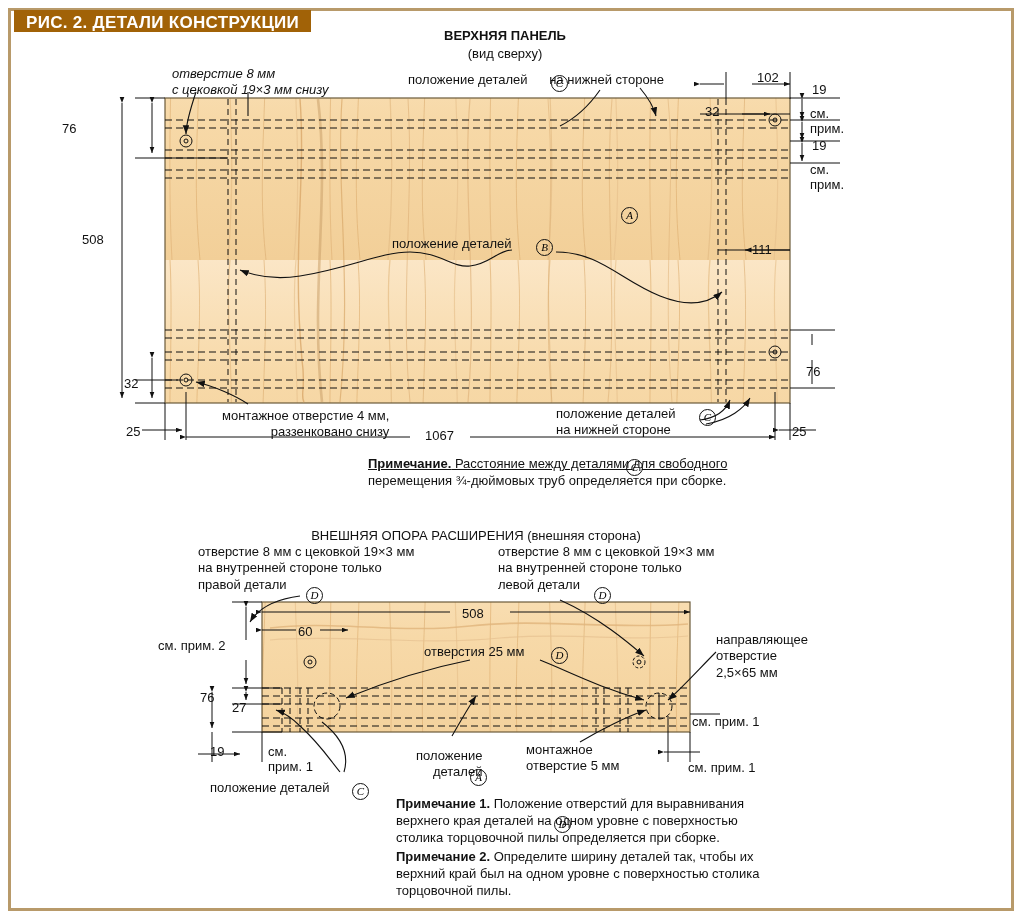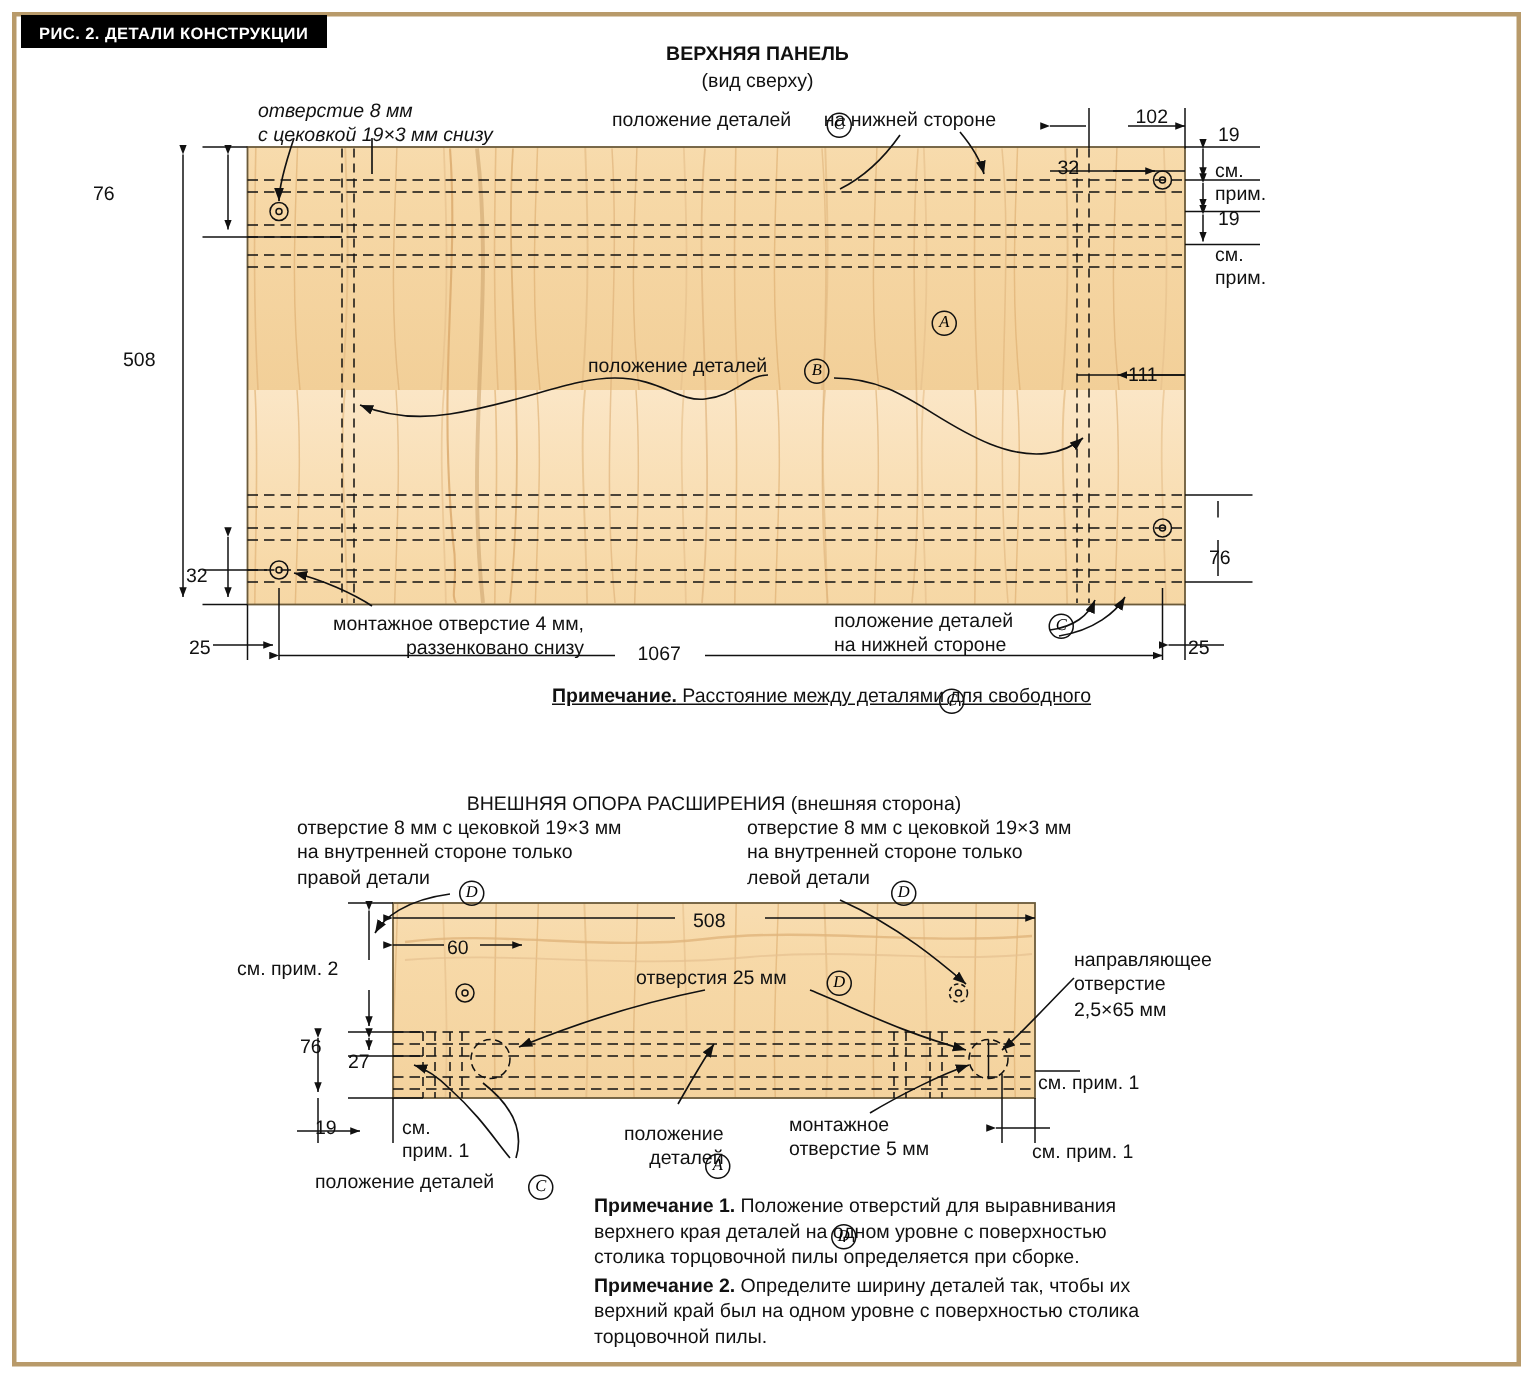--- a/index.html
+++ b/index.html
@@ -1,20 +1,20 @@
 <!DOCTYPE html>
 <html><head>
 <meta charset="utf-8">
 <style>
   html,body{margin:0;padding:0;background:#ffffff;}
   body{font-family:"Liberation Sans", sans-serif;}
   #page{position:relative;width:1024px;height:921px;overflow:hidden;background:#fff;}
   .frame{position:absolute;left:8px;top:8px;width:1006px;height:903px;border:3px solid #b89a6a;box-sizing:border-box;}
-  .title-tab{position:absolute;left:14px;top:10px;height:22px;background:#000000;color:#fff;
-             font-size:11px;font-weight:bold;letter-spacing:.3px;padding:3px 12px 0 12px;box-sizing:border-box;
+  .title-tab{position:absolute;left:14px;top:10px;height:22px;background:#a16207;color:#fff;
+             font-size:17px;font-weight:bold;letter-spacing:.3px;padding:3px 12px 0 12px;box-sizing:border-box;
              display:flex;align-items:center;}
   .txt{position:absolute;font-size:13px;color:#111;line-height:1.25;white-space:pre;}
   .txt.c{text-align:center;}
   .bold{font-weight:bold;}
   .dim{position:absolute;font-size:13px;color:#111;}
   .circ{display:inline-block;width:15px;height:15px;border:1.3px solid #111;border-radius:50%;
         font-size:11px;line-height:14px;text-align:center;vertical-align:-2px;font-style:italic;font-family:"Liberation Serif",serif;}
   svg{position:absolute;left:0;top:0;}
   .note{position:absolute;font-size:13px;line-height:1.3;color:#111;}
 </style>
@@ -263,20 +263,21 @@
 прим.</div>
   <div class="dim" style="left:812px;top:138px;">19</div>
   <div class="dim" style="left:810px;top:162px;white-space:pre;font-size:13px;">см.
 прим.</div>
   <div class="dim" style="left:806px;top:364px;">76</div>
 
   <div class="note" style="left:368px;top:456px;text-decoration:underline;">
     <span class="bold">Примечание.</span><span> Расстояние между деталями      для свободного</span>
   </div>
   <div style="position:absolute;left:626px;top:455px;"><span class="circ">C</span></div>
+  <div class="note" style="left:368px;top:473px;">перемещения ¾-дюймовых труб определяется при сборке.</div>
 
   <div class="txt c" style="left:262px;top:528px;width:428px;">ВНЕШНЯЯ ОПОРА РАСШИРЕНИЯ (внешняя сторона)</div>
 
   <div class="txt" style="left:198px;top:544px;">отверстие 8 мм с цековкой 19×3 мм
 на внутренней стороне только
 правой детали</div>
   <div style="position:absolute;left:306px;top:583px;"><span class="circ">D</span></div>
 
   <div class="txt" style="left:498px;top:544px;">отверстие 8 мм с цековкой 19×3 мм
 на внутренней стороне только

